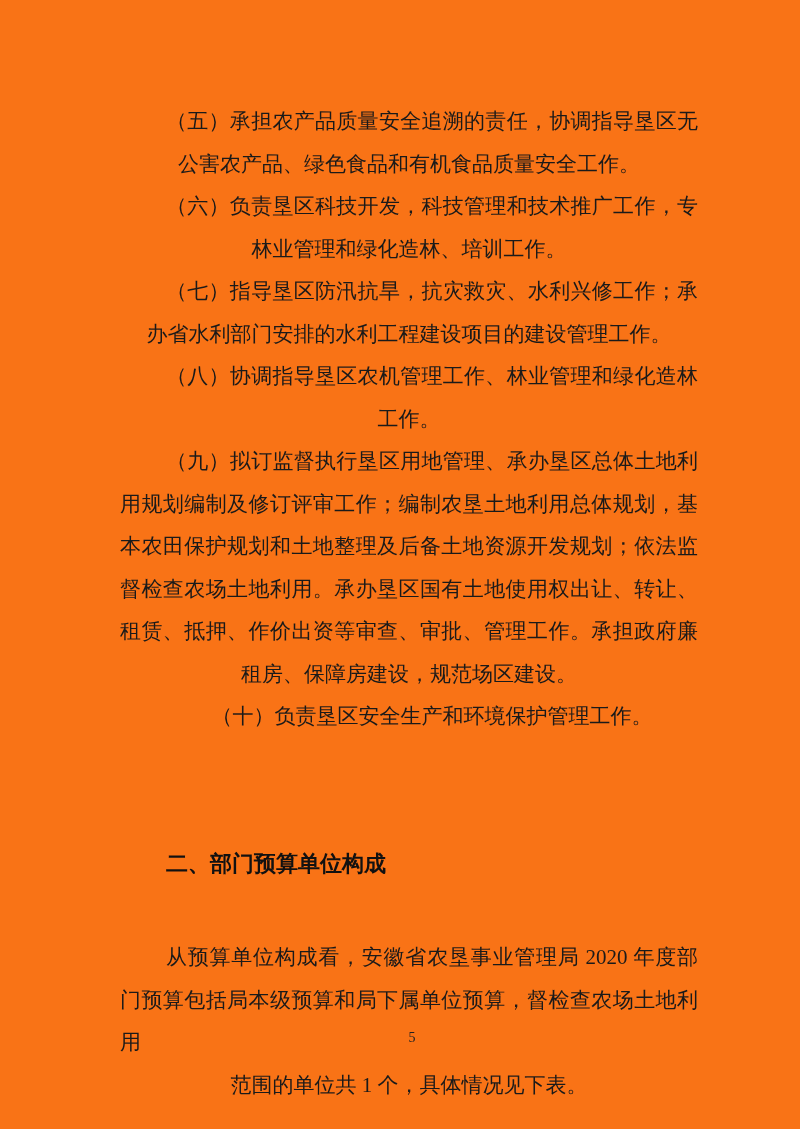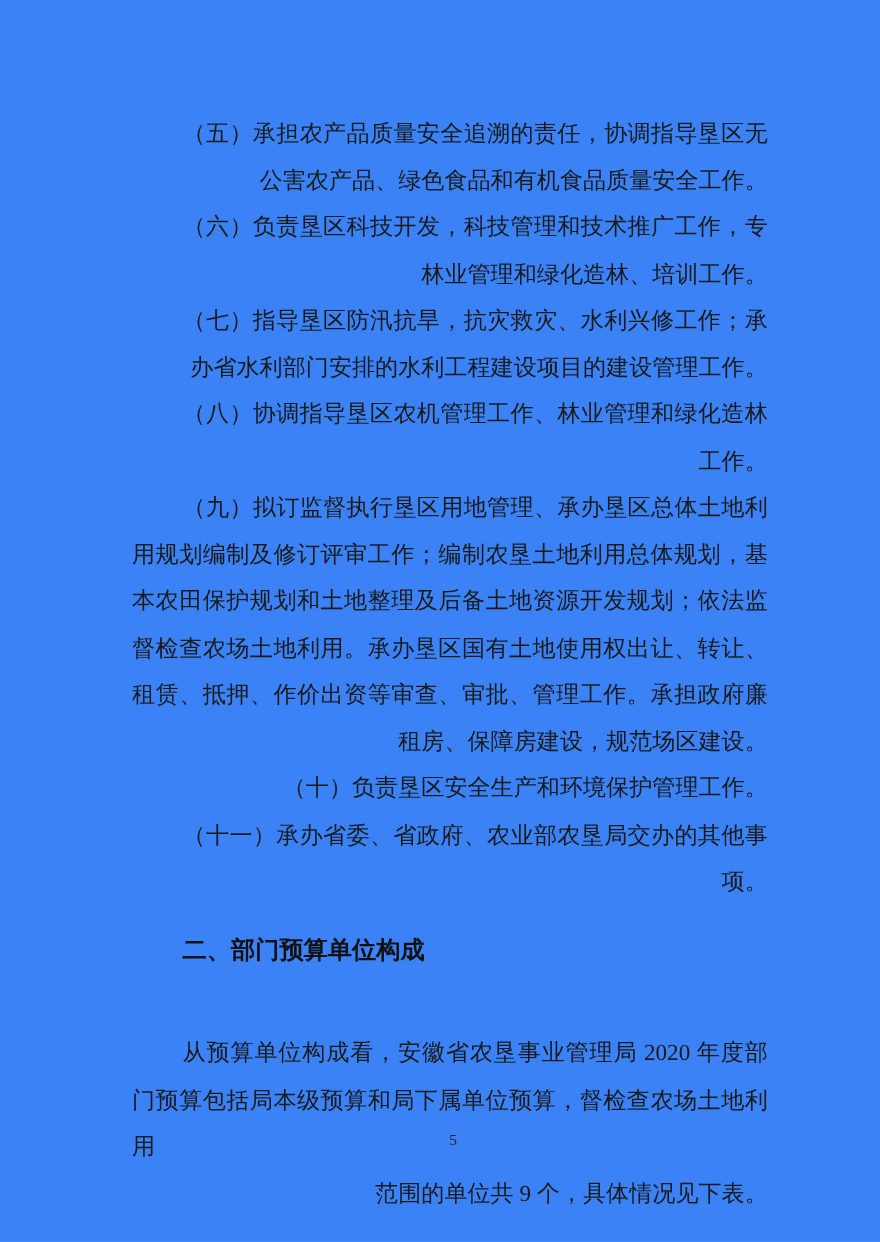--- a/index.html
+++ b/index.html
@@ -11,33 +11,33 @@
     width: 800px;
     height: 1129px;
     position: relative;
     font-family: "Liberation Serif", "DejaVu Serif", serif;
     color: #1a1a1a;
     overflow: hidden;
   }
   .page {
     position: absolute;
     inset: 0;
-    background: #3b82f6;
+    background: #f97316;
   }
   .text-block {
     position: absolute;
     left: 120px;
     width: 578px;
   }
   #body-text { top: 100px; }
   #after-text { top: 936px; }
   .line {
     font-size: 21px;
     line-height: 42.5px;
-    text-align: right;
+    text-align: center;
   }
   .line.full {
     text-align: justify;
     text-align-last: justify;
     text-justify: inter-character;
   }
   .line.indent {
     text-indent: 46px;
   }
   .section-heading {
@@ -89,30 +89,26 @@
         <div class="line full indent">（九）拟订监督执行垦区用地管理、承办垦区总体土地利</div>
         <div class="line full">用规划编制及修订评审工作；编制农垦土地利用总体规划，基</div>
         <div class="line full">本农田保护规划和土地整理及后备土地资源开发规划；依法监</div>
         <div class="line full">督检查农场土地利用。承办垦区国有土地使用权出让、转让、</div>
         <div class="line full">租赁、抵押、作价出资等审查、审批、管理工作。承担政府廉</div>
         <div class="line">租房、保障房建设，规范场区建设。</div>
       </div>
       <div>
         <div class="line indent">（十）负责垦区安全生产和环境保护管理工作。</div>
       </div>
-      <div>
-        <div class="line full indent">（十一）承办省委、省政府、农业部农垦局交办的其他事</div>
-        <div class="line">项。</div>
-      </div>
     </div>
 
   <h2 class="section-heading">二、部门预算单位构成</h2>
 
   <div class="text-block" id="after-text">
       <div>
         <div class="line full indent">从预算单位构成看，安徽省农垦事业管理局 2020 年度部</div>
         <div class="line full">门预算包括局本级预算和局下属单位预算，督检查农场土地利用</div>
-        <div class="line">范围的单位共 9 个，具体情况见下表。</div>
+        <div class="line">范围的单位共 1 个，具体情况见下表。</div>
       </div>
     </div>
 
   <div class="page-number">5</div>
 </div>
 
 </body></html>

